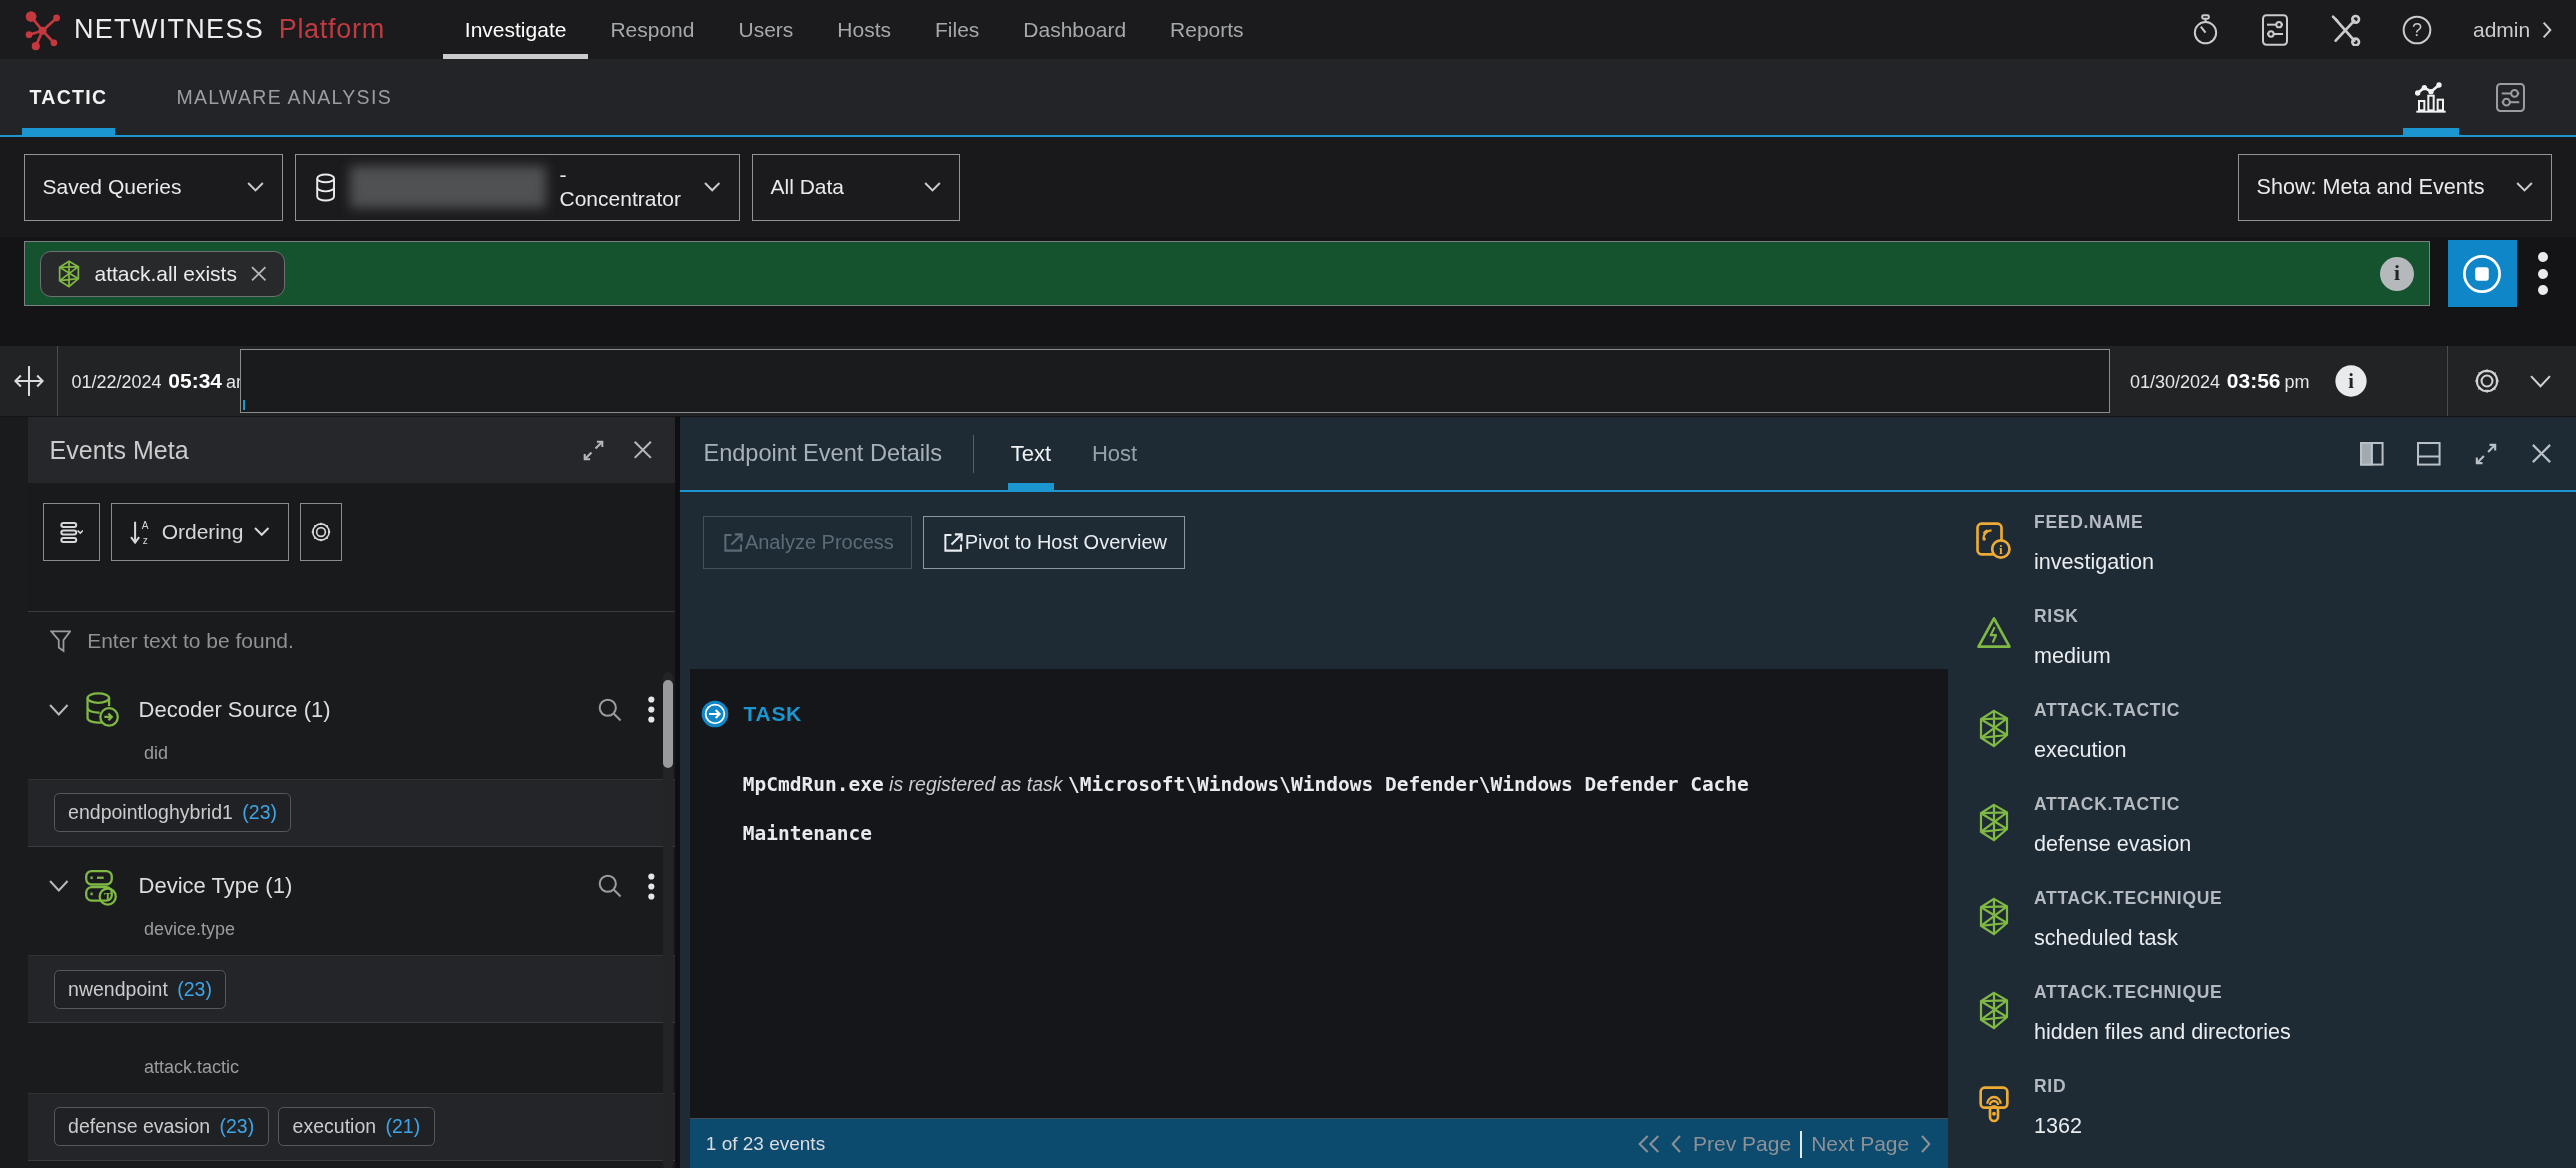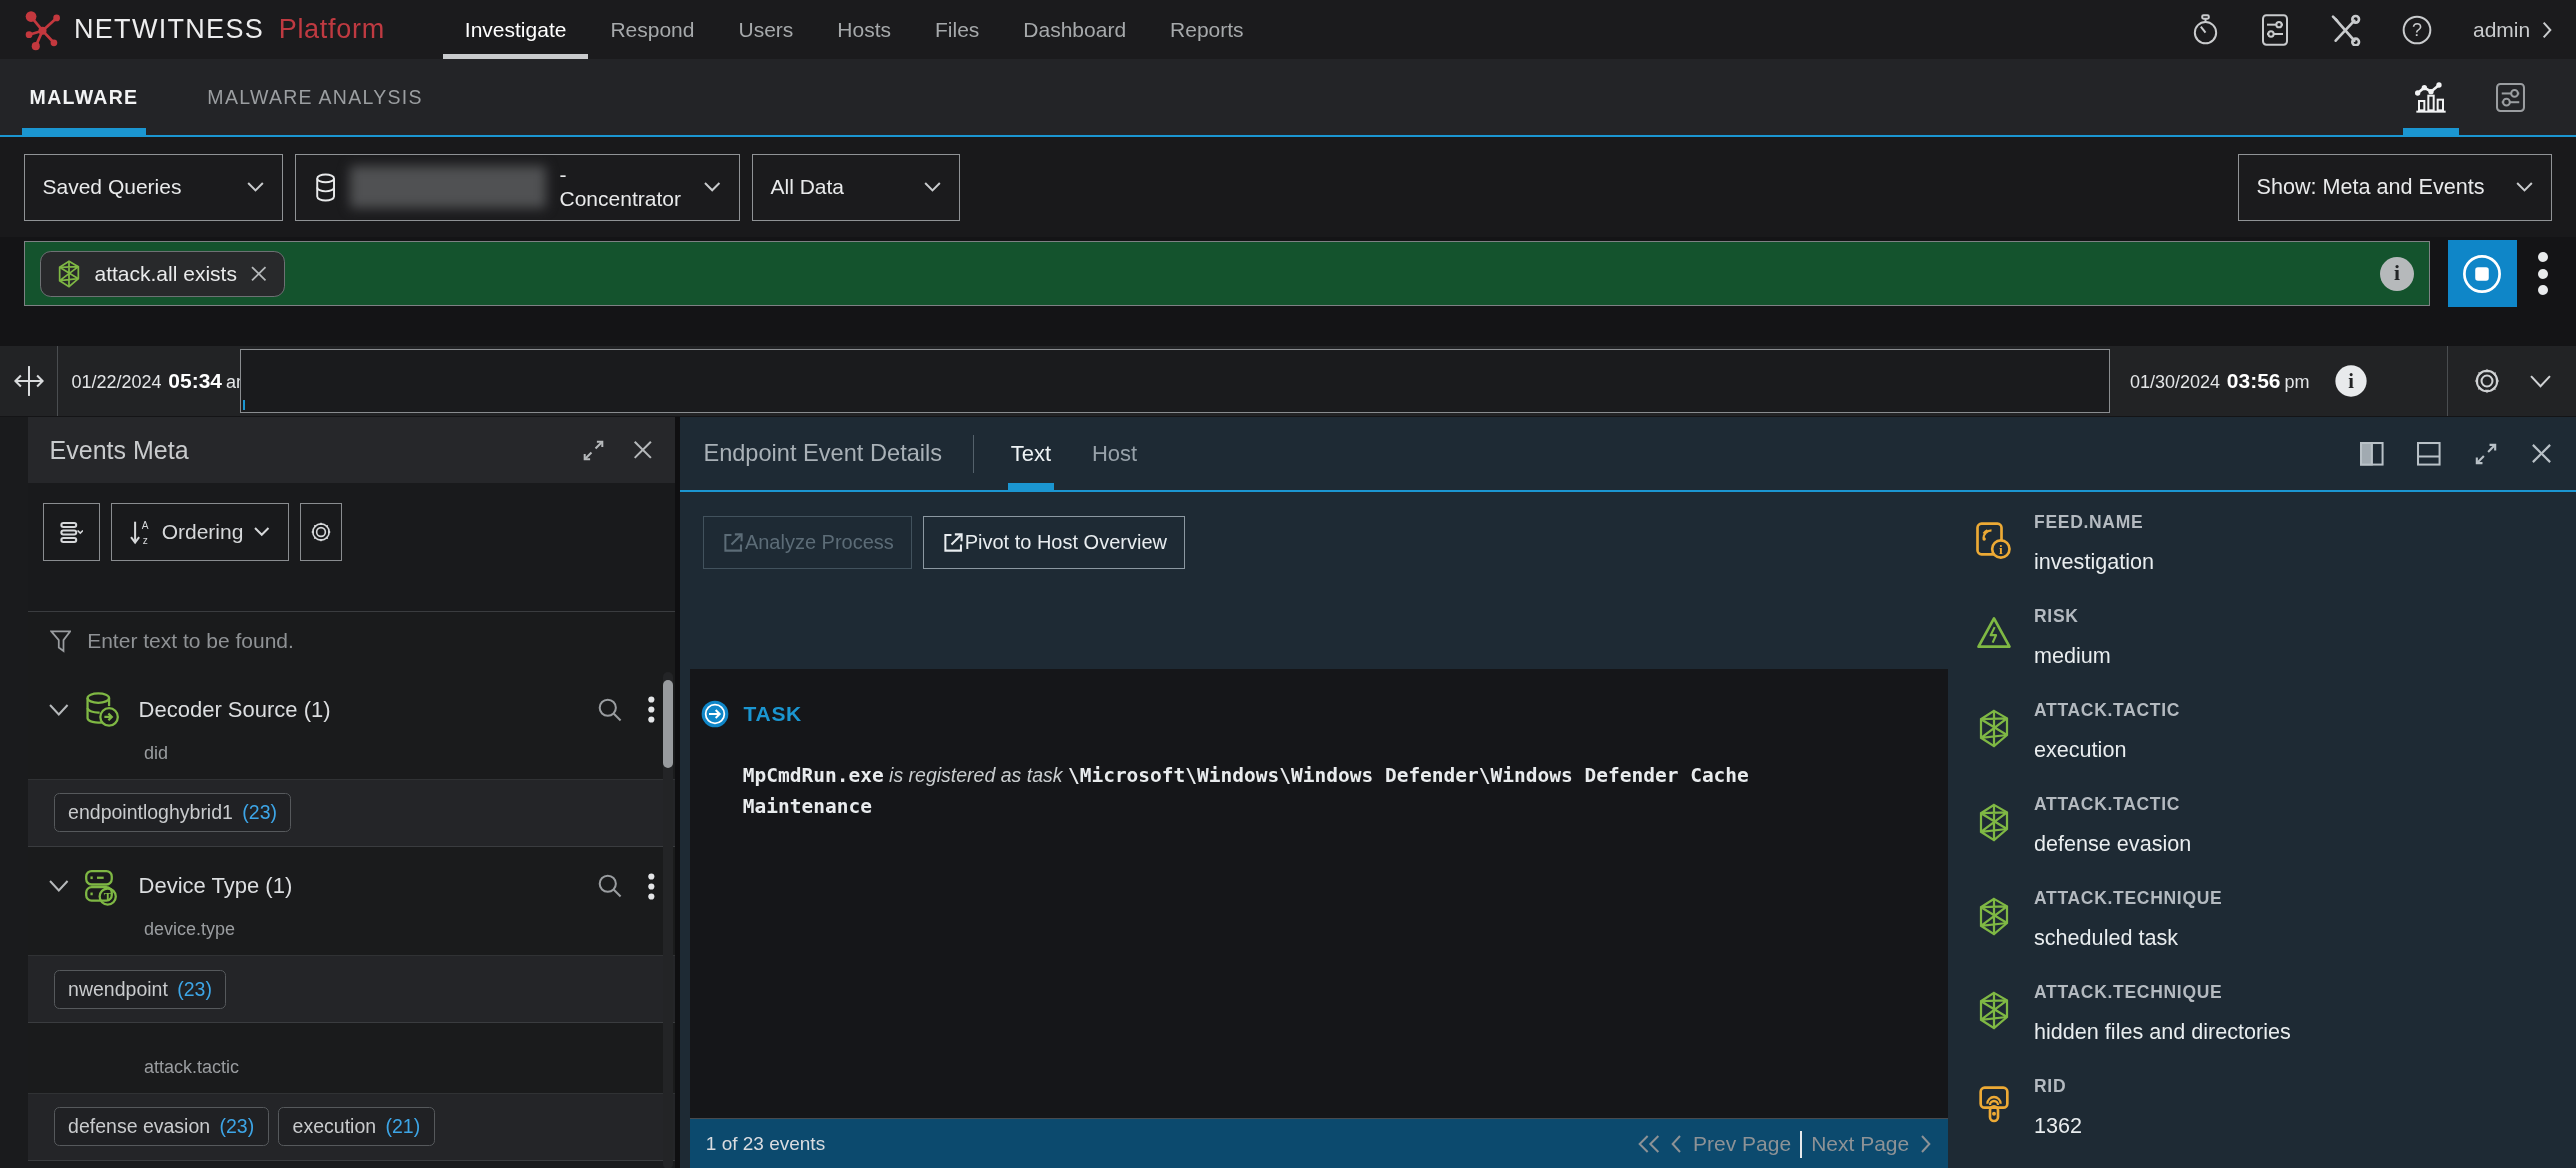--- a/index.html
+++ b/index.html
@@ -101,21 +101,21 @@
         display:flex;align-items:center;gap:0;padding:0 17.5px;box-sizing:border-box;cursor:pointer;}
   .abtn.disabled{border-color:#42525d;color:#5c6c77;cursor:default;}
   .viewer{position:absolute;left:9.4px;right:0;top:177px;bottom:51px;background:#151619;overflow:hidden;}
   .ev-type{display:flex;align-items:center;gap:15px;margin:31px 0 0 10.8px;}
   .ev-type-label{font-size:21px;font-weight:bold;letter-spacing:0.7px;color:#1b96d1;}
   .ev-meta{display:flex;align-items:center;margin:28px 0 0 53px;color:#e3e6e8;}
   .mono{font-family:"DejaVu Sans Mono","Liberation Mono",monospace;}
   .ev-time{font-size:19.5px;margin-left:13.5px;}
   .ev-host{font-size:19.5px;margin-left:13.5px;}
   .ev-gap{width:39px;}
-  .ev-msg{margin:32px 0 0 53px;width:1146px;font-size:19.5px;line-height:31px;color:#e8ebed;}
+  .ev-msg{margin:32px 0 0 53px;width:1146px;font-size:19.5px;line-height:48px;color:#e8ebed;}
   .ev-msg .subj,.ev-msg .obj{font-family:"DejaVu Sans Mono","Liberation Mono",monospace;font-weight:bold;}
   .ev-msg .verb{font-style:italic;color:#c9cdcf;font-weight:normal;}
   .pager{position:absolute;left:9.4px;right:0;bottom:0;height:51px;background:#0c4a6e;border-top:1.3px solid #474a4e;
          display:flex;align-items:center;padding:0 16px;box-sizing:border-box;}
   .pg-status{font-size:19px;color:#dadce0;}
   .pg-right{margin-left:auto;display:flex;align-items:center;gap:9px;color:#8d9296;font-size:21px;}
   .pg-ctl{display:flex;align-items:center;gap:10.8px;cursor:pointer;}
   .pg-sep{width:2px;height:27px;background:#e6e9eb;}
   
   .side-panel{width:628px;flex-shrink:0;background:#1e2a34;box-sizing:border-box;padding:20px 0 0 24px;}
@@ -195,21 +195,21 @@
       <div class="nav-user">
         <span>admin</span>
         <svg width="12" height="20" viewBox="0 0 18 30" fill="none" stroke="#c9cbcd" stroke-width="3">
             <polyline points="4,4 14,15 4,26"></polyline>
           </svg>
       </div>
     </div>
   </header>
 
   <div class="subtabs">
-    <div class="subtab active">MALWARE</div>
+    <div class="subtab active">TACTIC</div>
     <div class="subtab">MALWARE ANALYSIS</div>
     <div class="subtabs-right">
       <div class="icon-tab active">
         <svg width="32" height="32" viewBox="0 0 48 48" fill="none">
           <polyline points="4,18 14,10 24,16 36,6" stroke="#f2f3f4" stroke-width="4"></polyline>
           <circle cx="4" cy="18" r="4" fill="#f2f3f4"></circle>
             <circle cx="14" cy="10" r="4" fill="#f2f3f4"></circle>
           <circle cx="24" cy="16" r="4" fill="#f2f3f4"></circle>
             <circle cx="36" cy="6" r="4" fill="#f2f3f4"></circle>
           <rect x="6" y="30" width="8" height="14" stroke="#f2f3f4" stroke-width="3"></rect>

